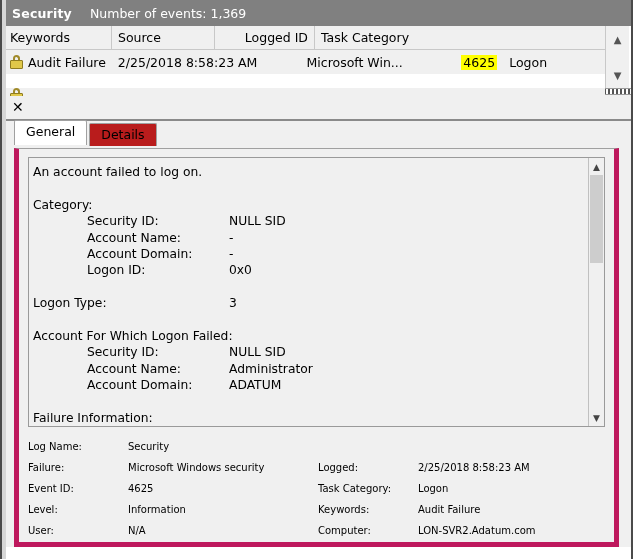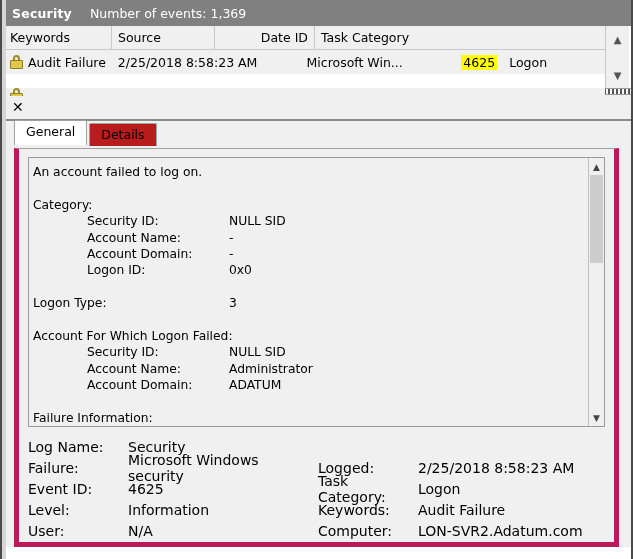--- a/index.html
+++ b/index.html
@@ -86,21 +86,21 @@
   .tsb{position:absolute;right:0;top:0;width:16px;bottom:0;background:#f0f0f0;
        border-left:1px solid #c0c0c0;box-sizing:border-box;}
   .tsb .arw{position:absolute;left:0;right:0;height:15px;display:flex;
             align-items:center;justify-content:center;font-size:9px;color:#444;}
   .tsb .arw.up{top:1px;}
   .tsb .arw.dn{bottom:1px;}
   .tsb .thumb{position:absolute;left:1px;right:1px;top:17px;height:88px;background:#cdcdcd;}
 
   
   .meta{position:absolute;left:9px;top:287px;right:9px;bottom:0;overflow:hidden;}
-  .mrow{display:flex;height:21px;align-items:center;font-size:14px;}
+  .mrow{display:flex;height:21px;align-items:center;font-size:10px;}
   .m-l1{width:100px;flex:none;}
   .m-v1{width:190px;flex:none;}
   .m-l2{width:100px;flex:none;}
   .m-v2{flex:1;}
 
   .leftstripe{position:absolute;left:0;top:0;width:4px;bottom:0;background:#d6d6d6;}
 </style>
 </head>
 <body>
 
@@ -110,21 +110,21 @@
     <span class="t-name">Security</span>
     <span class="t-count">Number of events: 1,369</span>
   </div>
 
   <div class="listwrap">
     <div class="grid">
 
       <div class="hdr">
         <div class="cell c-kw">Keywords</div>
         <div class="cell c-src">Source</div>
-        <div class="cell c-eid">Date ID</div>
+        <div class="cell c-eid">Logged ID</div>
         <div class="cell c-tc">Task Category</div>
       </div>
 
       <div class="row">
         <div class="cell c-kw">
           <span class="lock">
             <span class="shack"></span>
               <span class="body"></span>
           </span>
           <span>Audit Failure</span>

